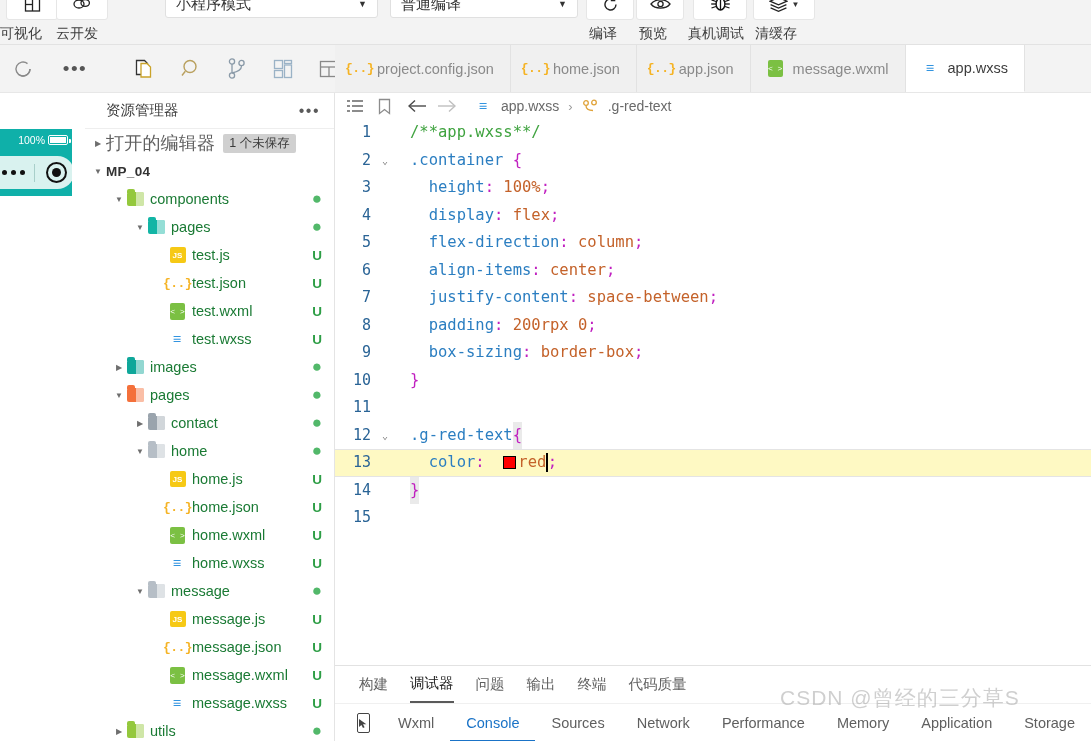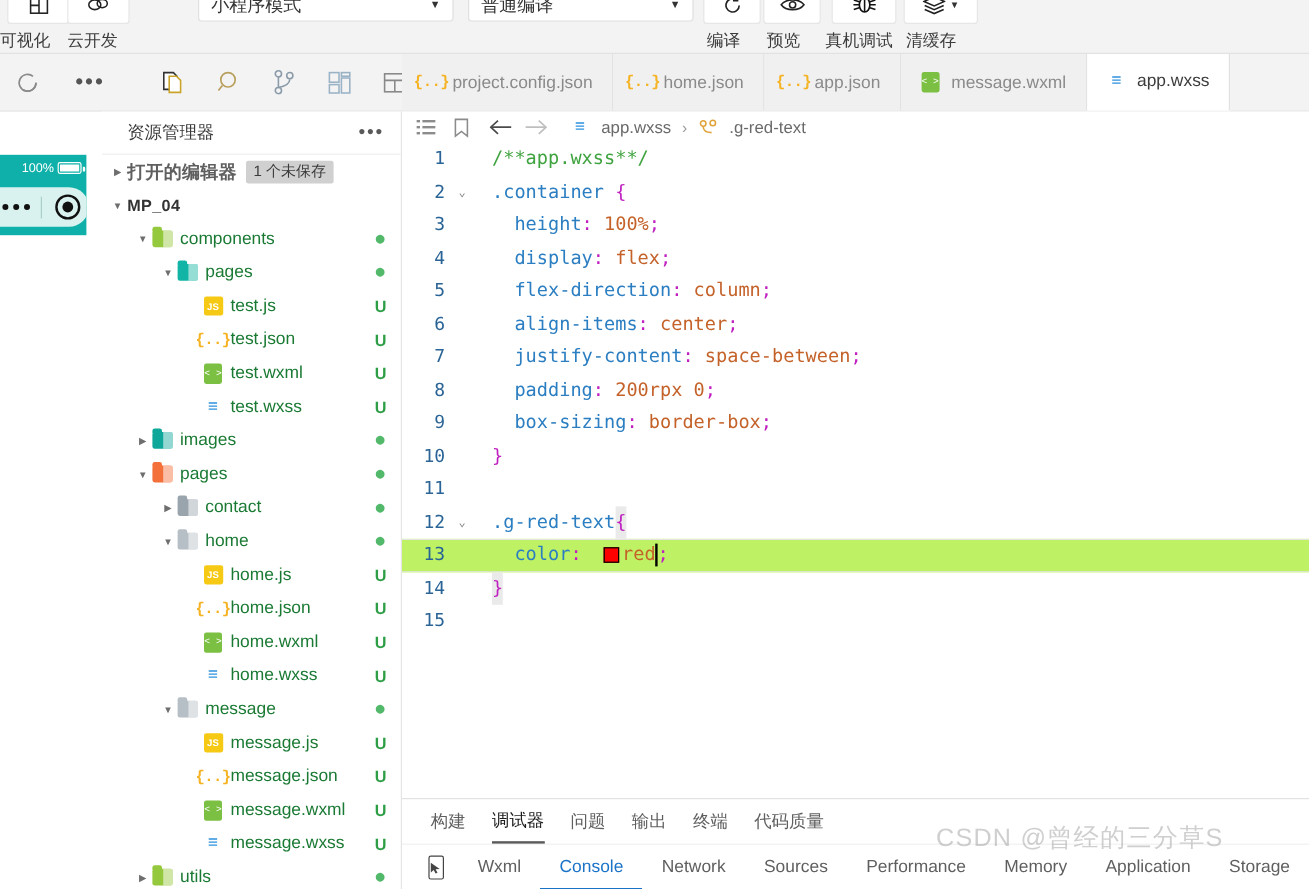--- a/index.html
+++ b/index.html
@@ -161,21 +161,21 @@
   }
   .exp-header .dots { margin-left:auto; color:#5a5a5a; font-size:16px; letter-spacing:1.5px; cursor:pointer; line-height:8px;}
   .exp-row {
     height: 28px; display:flex; align-items:center;
     font-size: 14.5px;
     padding-right: 12px;
     cursor: pointer;
     white-space: nowrap;
   }
   .chev { width: 16px; flex:0 0 16px; display:flex; align-items:center; justify-content:center; color:#6e6e6e; font-size:8px;}
-  .exp-open-label { color:#5f5f5f; font-weight:700; font-size:15px; letter-spacing:.2px;}
+  .exp-open-label { color:#5f5f5f; font-weight:400; font-size:18px; letter-spacing:.2px;}
   .badge-unsaved {
     margin-left:8px; background:#d0d0d0; color:#3b3b3b;
     font-size:12.5px; padding:1px 6px; border-radius:2px;
   }
   .exp-root { color:#333; font-weight:700; font-size:13.5px; letter-spacing:.3px;}
   .exp-name { color:#1a7a34; }
   .exp-status { margin-left:auto; color:#2e9e46; font-size:13.5px; font-weight:600;}
   .exp-status.dot { font-size:17px; line-height:8px; color:#52b86a;}
 
   
@@ -205,21 +205,21 @@
   }
   .bc-icon { width:20px;height:20px;display:flex;align-items:center;justify-content:center;cursor:pointer;}
   .bc-sep { color:#9b9b9b; font-size:13px; }
   .code {
     position:absolute; top:26px; left:0; right:0; bottom:0;
     font-family: "DejaVu Sans Mono", "Liberation Mono", monospace;
     font-size: 15.5px;
     line-height: 27.5px;
   }
   .cline { display:flex; height:27.5px; align-items:center; white-space:pre; }
-  .cline.cur { background:#bef264; box-shadow: inset 0 1px 0 #e4e4e4, inset 0 -1px 0 #e4e4e4;}
+  .cline.cur { background:#fef9c3; box-shadow: inset 0 1px 0 #e4e4e4, inset 0 -1px 0 #e4e4e4;}
   .gutter {
     width:42px; flex:0 0 42px; text-align:right; padding-right:6px;
     color:#2a6496; font-size:15px;
   }
   .fold-col { width:16px; flex:0 0 16px; text-align:center; color:#777; font-size:10px;}
   .ind { width:17px; flex:0 0 17px; }
   .ind.bar { border-left:1px solid #d8d8d8; }
   .t-com { color:#3fa33f; }
   .t-sel { color:#2b7ec1; }
   .t-brc { color:#c020c0; }
@@ -710,22 +710,22 @@
     <div class="dev-tabs">
       <span class="cursor-ic">
         <svg width="11" height="11" viewBox="0 0 11 11">
           <path d="M1 1 L1 9 L3.4 6.9 L5 10 L6.6 9.2 L5 6.3 L8.4 6.2 Z" fill="#444"></path>
         </svg>
       </span>
       <span class="dev-sep"></span>
       <span id="dev-tabs" style="display:flex;align-items:center;">
           <span class="dev-tab">Wxml</span>
           <span class="dev-tab active">Console</span>
+          <span class="dev-tab">Sources</span>
           <span class="dev-tab">Network</span>
-          <span class="dev-tab">Sources</span>
           <span class="dev-tab">Performance</span>
           <span class="dev-tab">Memory</span>
           <span class="dev-tab">Application</span>
           <span class="dev-tab">Storage</span>
         </span>
     </div>
   </div>
 
   <div class="watermark">CSDN @曾经的三分草S</div>
 </div>

